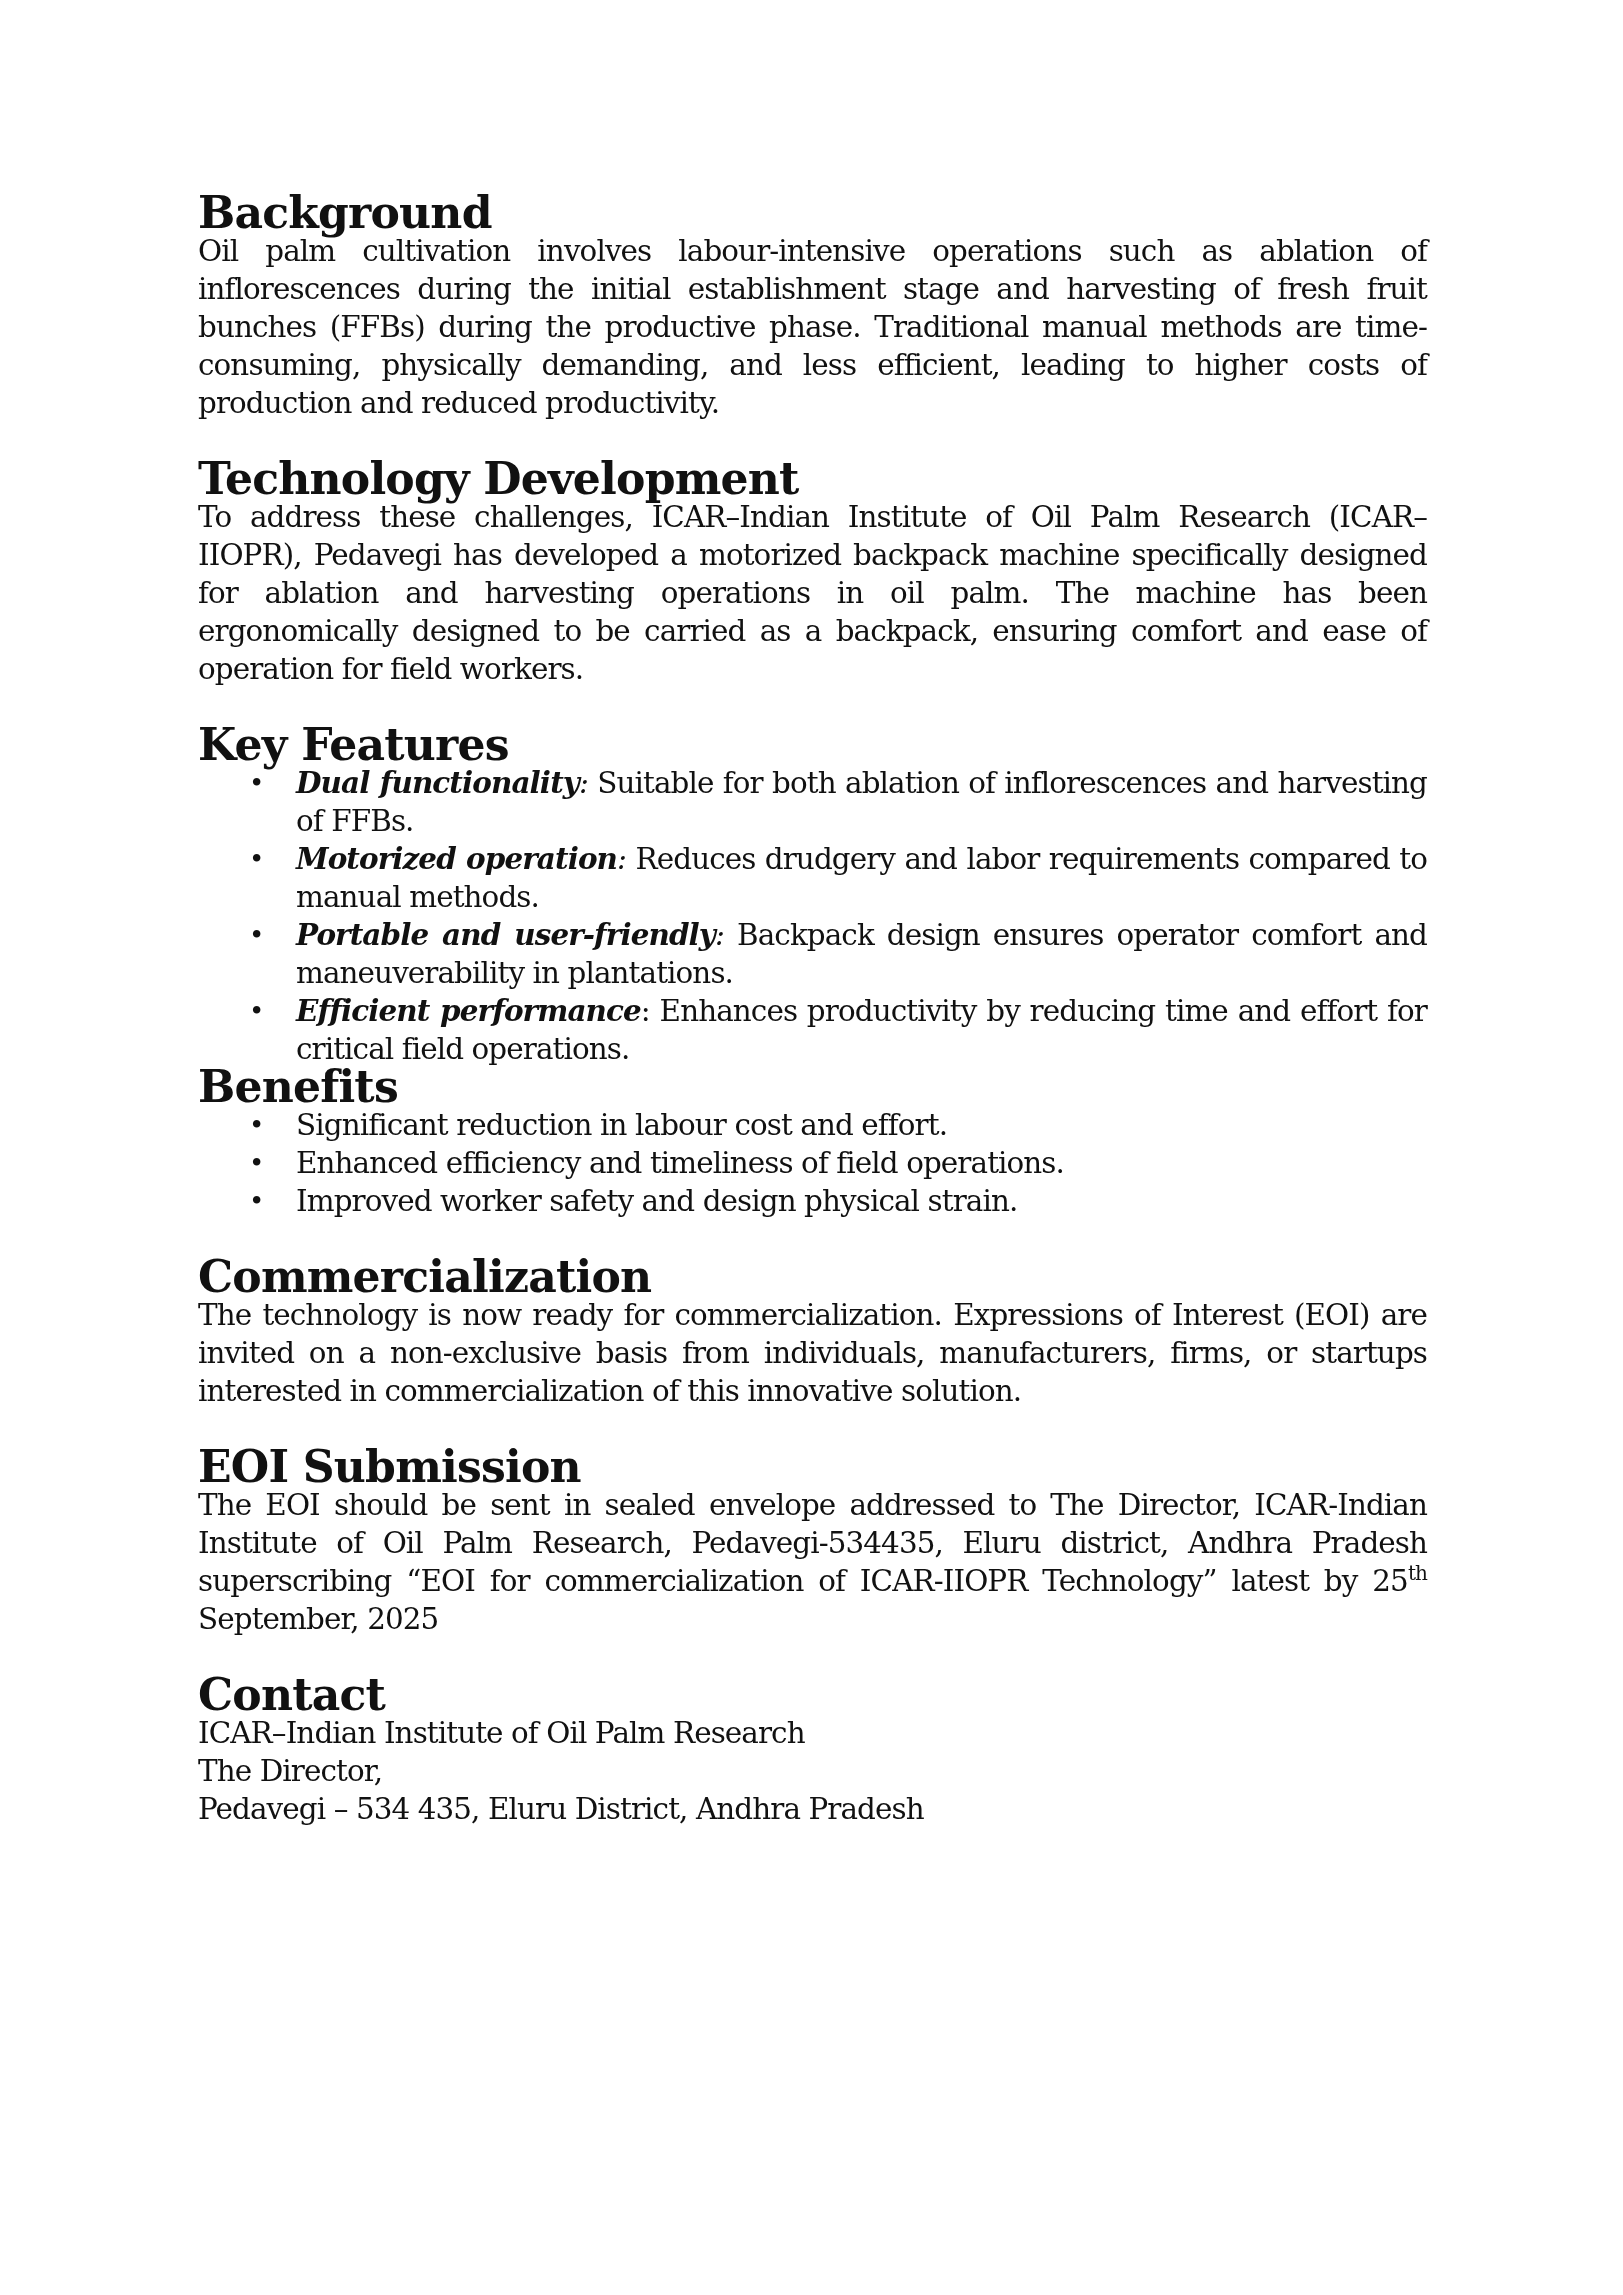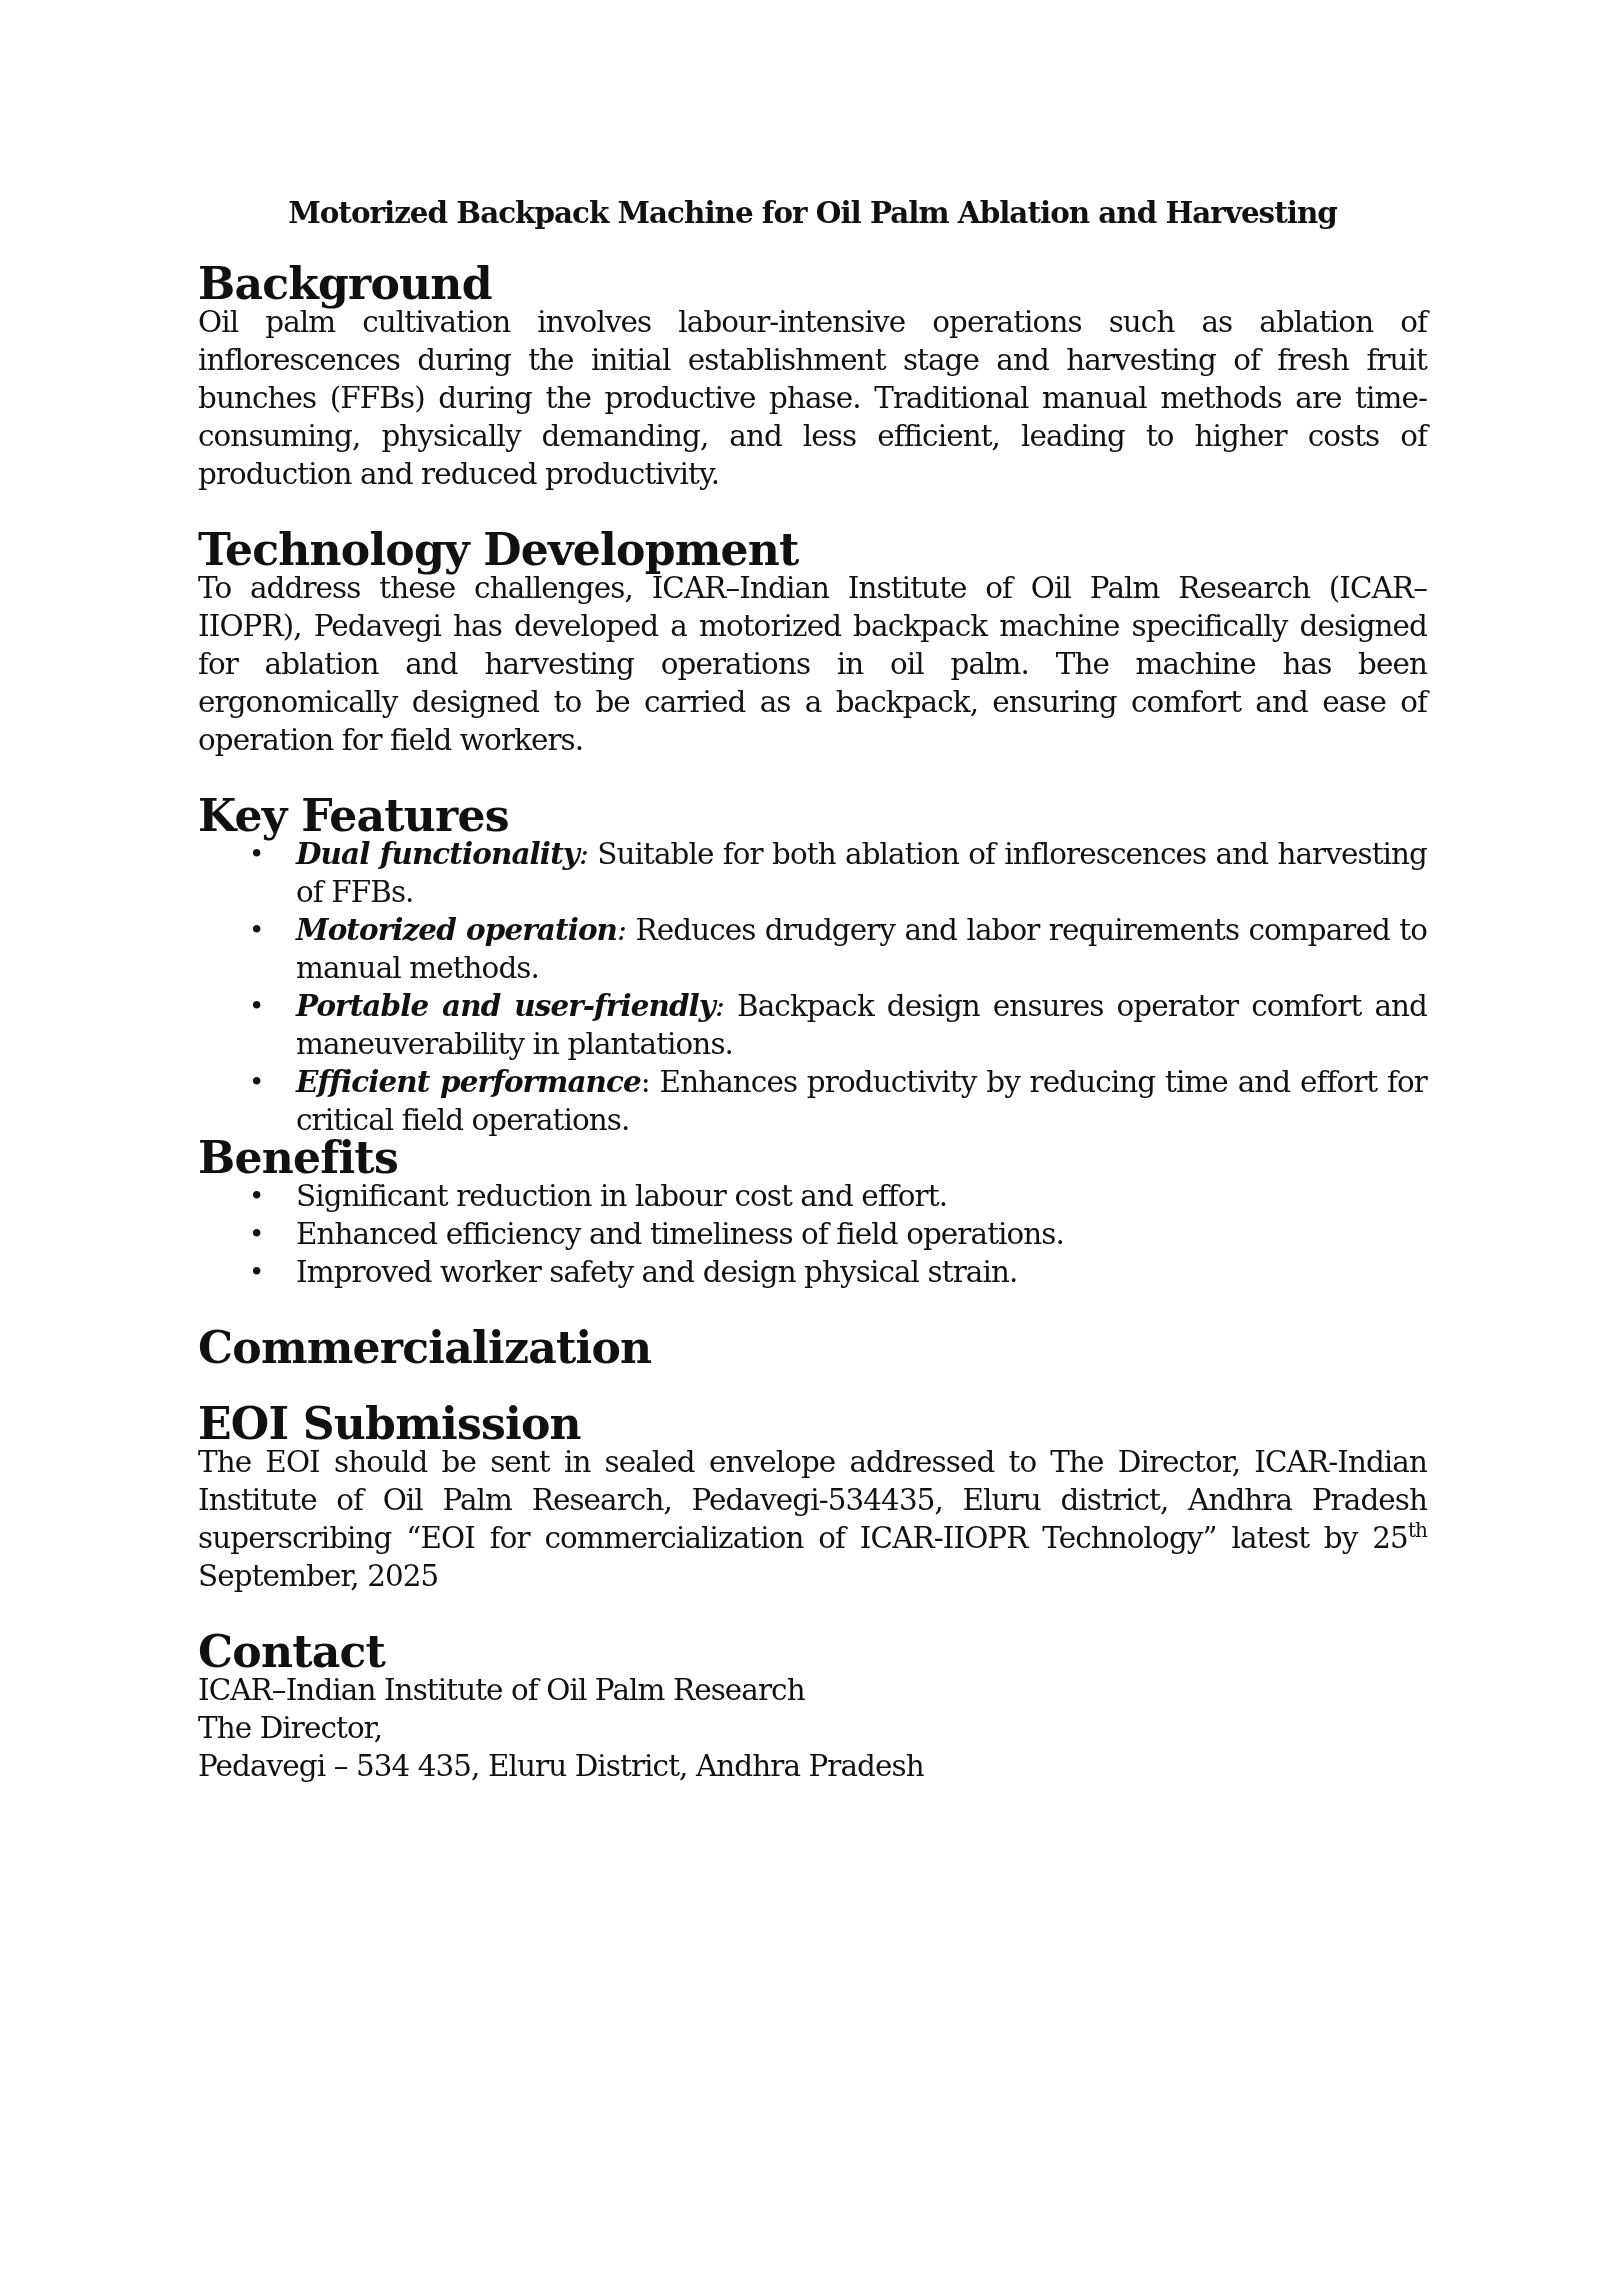--- a/index.html
+++ b/index.html
@@ -33,21 +33,20 @@
     position: absolute; left: 51px; top: 0; font-size: 26px;
   }
   .term { font-weight: bold; font-style: italic; }
   sup { font-size: 20px; line-height: 0; vertical-align: super; }
   .contact-line { margin: 0; letter-spacing: -0.9px; }
 </style>
 </head>
 <body>
 
 <div class="page">
-  <h1 class="title">Motorized Backpack Machine for Oil Palm Ablation and Harvesting</h1>
 
   <section>
     <h2 class="heading">Background</h2>
     <p class="para">Oil palm cultivation involves labour-intensive operations such as ablation of inflorescences during the initial establishment stage and harvesting of fresh fruit bunches (FFBs) during the productive phase. Traditional manual methods are time-consuming, physically demanding, and less efficient, leading to higher costs of production and reduced productivity.</p>
   </section>
   <div class="gap"></div>
 
   <section>
     <h2 class="heading">Technology Development</h2>
     <p class="para">To address these challenges, ICAR–Indian Institute of Oil Palm Research (ICAR–IIOPR), Pedavegi has developed a motorized backpack machine specifically designed for ablation and harvesting operations in oil palm. The machine has been ergonomically designed to be carried as a backpack, ensuring comfort and ease of operation for field workers.</p>
@@ -90,20 +89,21 @@
       <li>
         <span class="bullet-dot">•</span>
         <span>Improved worker safety and design physical strain.</span>
       </li>
     </ul>
   </section>
   <div class="gap"></div>
 
   <section>
     <h2 class="heading">Commercialization</h2>
+    <p class="para">The technology is now ready for commercialization. Expressions of Interest (EOI) are invited on a non-exclusive basis from individuals, manufacturers, firms, or startups interested in commercialization of this innovative solution.</p>
   </section>
   <div class="gap"></div>
 
   <section>
     <h2 class="heading">EOI Submission</h2>
     <p class="para"><span>The EOI should be sent in sealed envelope addressed to The Director, ICAR-Indian Institute of Oil Palm Research, Pedavegi-534435, Eluru district, Andhra Pradesh superscribing “EOI for commercialization of ICAR-IIOPR Technology” latest by </span><span>25</span><sup>th</sup><span> September, 2025</span></p>
   </section>
   <div class="gap"></div>
 
   <section>

